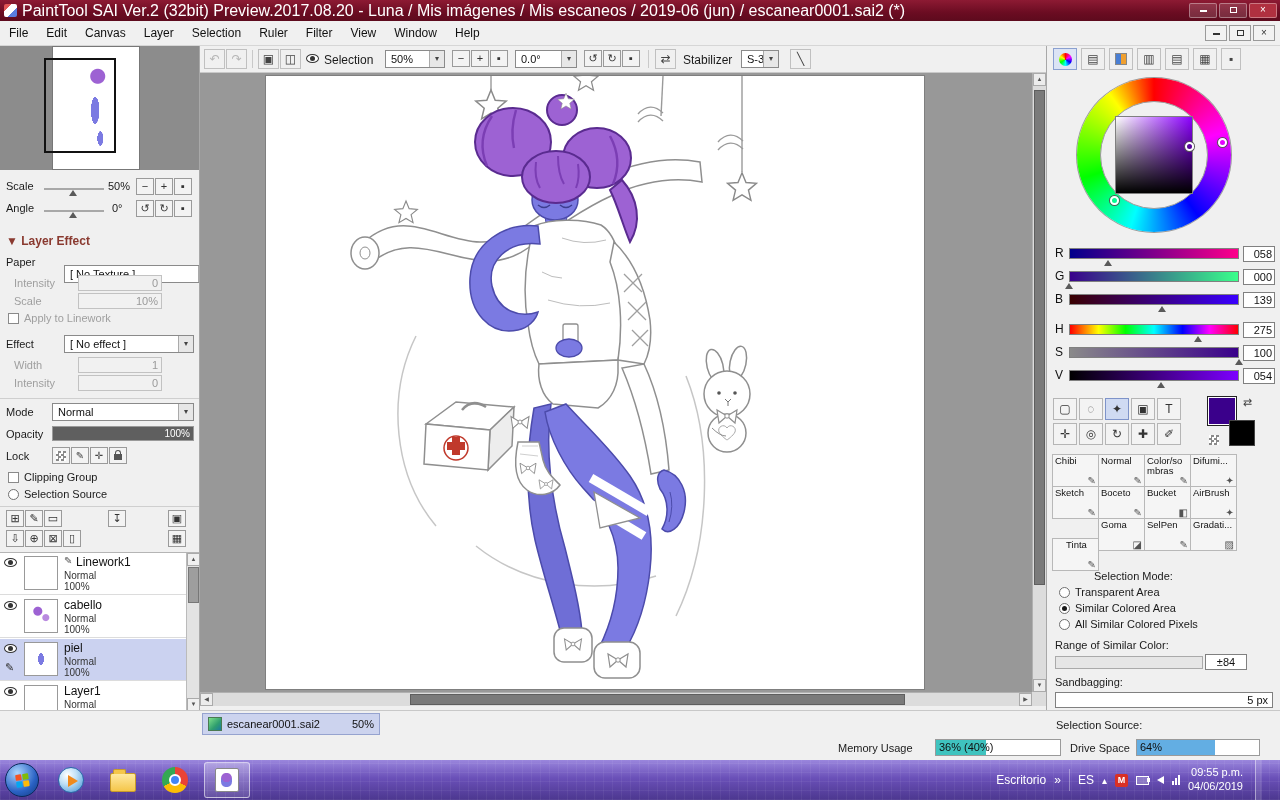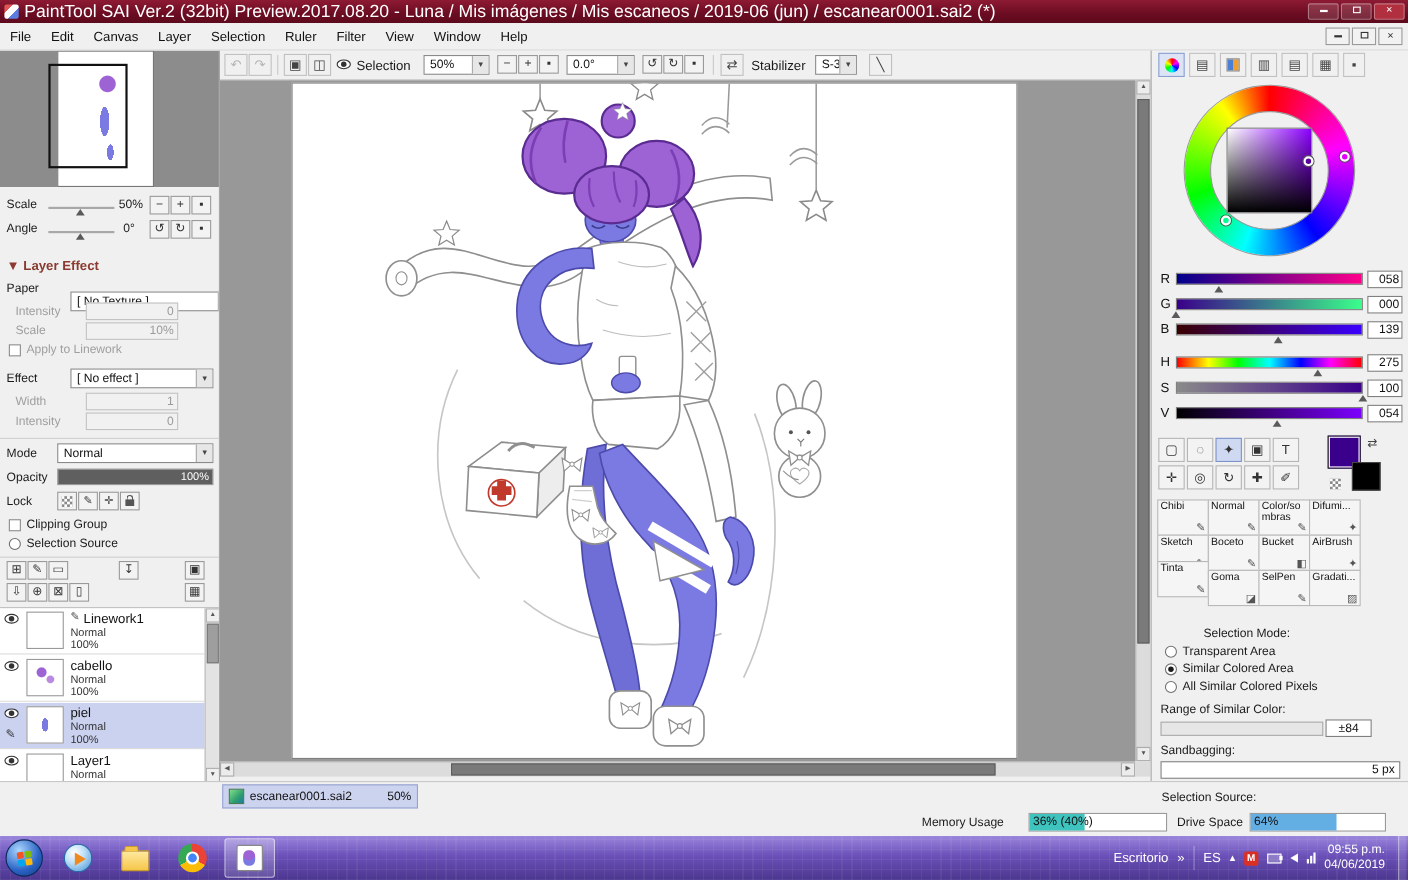--- a/index.html
+++ b/index.html
@@ -186,21 +186,21 @@
   .tb-folder { position:relative; width:26px; height:19px; background:linear-gradient(#ffe9a0,#f5c64a);
     border:1px solid #c89b2a; border-radius:2px; margin-top:4px; }
   .tb-folder::before { content:""; position:absolute; top:-5px; left:2px; width:11px; height:4px;
     background:#f5c64a; border:1px solid #c89b2a; border-bottom:none; border-radius:2px 2px 0 0; }
   .tb-chrome { width:26px; height:26px; border-radius:50%; position:relative;
     background:conic-gradient(from 120deg,#fbbc05 0 120deg,#34a853 0 240deg,#ea4335 0 360deg); }
   .tb-chrome::after { content:""; position:absolute; inset:7px; background:#4285f4; border:2px solid #fff; border-radius:50%; }
   .tb-sai { width:24px; height:24px; background:#fff; border:1px solid #888; border-radius:2px; position:relative; }
   .tb-sai::after { content:""; position:absolute; left:5px; top:4px; width:11px; height:14px; border-radius:40%;
     background:radial-gradient(circle at 50% 28%,#9d62d3 0 45%,#7b7ae2 46%); }
-  #tb-right { margin-left:auto; display:flex; align-items:center; gap:8px; padding-right:2px; height:100%; }
+  #tb-right { margin-left:auto; display:flex; align-items:center; gap:8px; padding-right:18px; height:100%; }
   .tb-text { font-size:12px; color:#fff; }
   .tb-sep { width:1px; height:22px; background:rgba(255,255,255,.35); }
   .tray-ic { font-size:10px; color:#fff; }
   .gmail-m { width:13px; height:13px; background:#d93025; color:#fff; font-weight:bold; font-size:9px;
     line-height:13px; text-align:center; border-radius:2px; }
   .icon-vol { width:0; height:0; border-top:4px solid transparent; border-bottom:4px solid transparent;
     border-right:7px solid #fff; position:relative; }
   .icon-vol::before { content:""; position:absolute; left:-10px; top:-2px; width:3px; height:4px; background:#fff; }
   .icon-net { display:flex; align-items:flex-end; gap:1px; }
   .icon-net span { width:2px; background:#fff; display:inline-block; }
@@ -606,21 +606,21 @@
       <span class="bi">✎</span>
     </div>
   <div class="bcell" style="left:97px;top:440px;">
       <span class="bl">Bucket</span>
       <span class="bi">◧</span>
     </div>
   <div class="bcell" style="left:143px;top:440px;">
       <span class="bl">AirBrush</span>
       <span class="bi">✦</span>
     </div>
-  <div class="bcell" style="left:5px;top:464px;">
+  <div class="bcell" style="left:5px;top:492px;text-align:center;">
       <span class="bl">Tinta</span>
       <span class="bi">✎</span>
     </div>
   <div class="bcell" style="left:51px;top:472px;">
       <span class="bl">Goma</span>
       <span class="bi">◪</span>
     </div>
   <div class="bcell" style="left:97px;top:472px;">
       <span class="bl">SelPen</span>
       <span class="bi">✎</span>

